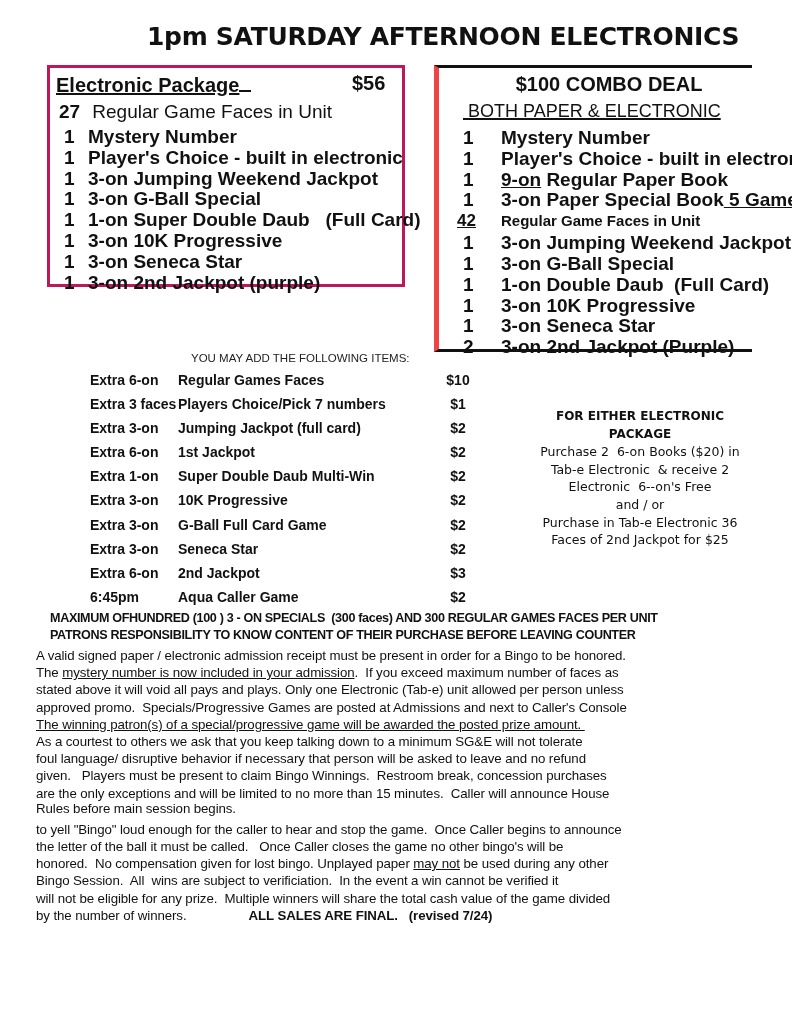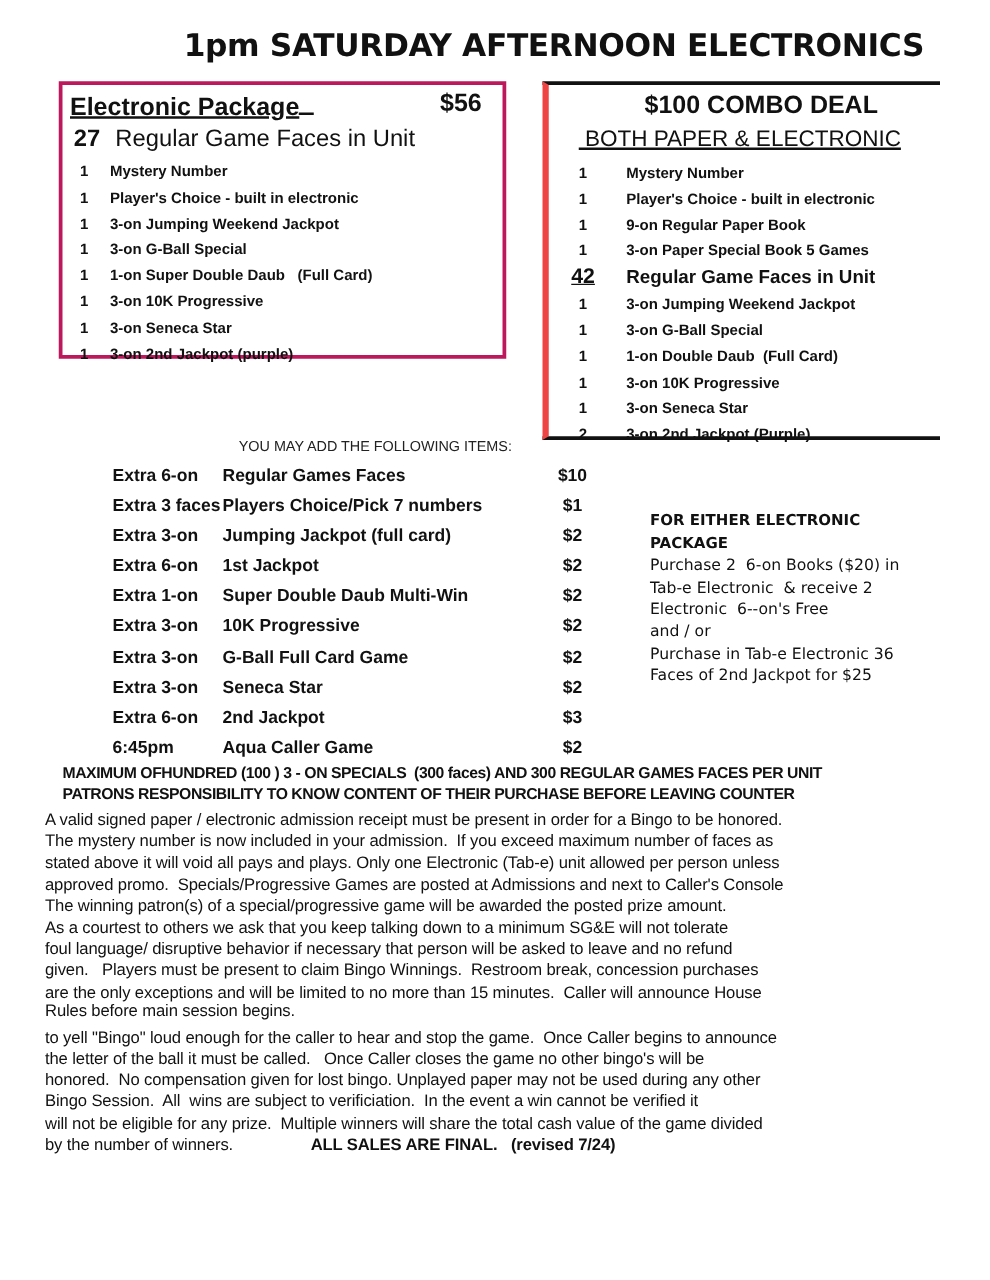--- a/index.html
+++ b/index.html
@@ -9,45 +9,45 @@
 
   
   .epkg { left: 47px; top: 65px; width: 358px; height: 222px; border: 3px solid #be185d; box-sizing: border-box; }
   .epkg-head { left: 6px; top: 4px; font-size: 20px; font-weight: bold; white-space: nowrap; }
   .epkg-head .u { text-decoration: underline; text-decoration-thickness: 2px; }
   .epkg-head .pad { display:inline-block; width: 12px; border-bottom: 2px solid #111; height: 18px; vertical-align: baseline; }
   .epkg-price { left: 302px; top: 4px; font-size: 20px; font-weight: bold; }
   .epkg-lead { left: 9px; top: 33px; font-size: 19px; white-space: nowrap; }
   .epkg-lead .q { font-weight: bold; display:inline-block; width: 28px; }
   .epkg-list { left: 14px; top: 59px; }
-  .row { position: relative; font-size: 12px; font-weight: bold; white-space: nowrap; }
+  .row { position: relative; font-size: 19px; font-weight: bold; white-space: nowrap; }
   .row .q { display: inline-block; width: 24px; }
   .epkg-list .row { height: 20.8px; line-height: 20px; }
 
   
   .combo { left: 434px; top: 65px; width: 318px; height: 287px; border-top: 3px solid #111; border-left: 5px solid #ef4444; border-bottom: 3px solid #111; box-sizing: border-box; }
   .combo-title { left: 0; width: 250px; top: 5px; text-align: center; font-size: 20px; font-weight: bold; padding-left: 45px; white-space: nowrap; }
   .combo-sub { left: 24px; top: 33px; font-size: 18px; white-space: nowrap; text-decoration: underline; text-decoration-thickness: 2px; }
   .combo-list { left: 24px; top: 60px; }
   .combo-list .row { height: 20.8px; line-height: 20px; }
   .combo-list .row .q { width: 38px; }
   .combo-list .row.big { font-size: 15px; height: 22px; }
   .combo-list .row.big .q { font-size: 17px; text-decoration: underline; margin-left: -6px; width: 44px; }
-  .ul { }
+  .ul { text-decoration: underline; }
 
   
   .addon-head { left: 191px; top: 352px; font-size: 11.5px; white-space: nowrap; color: #222; }
   .addons { left: 90px; top: 369px; }
   .addons .arow { position: relative; height: 24.1px; line-height: 22px; font-size: 14px; font-weight: bold; white-space: nowrap; }
   .addons .c1 { display: inline-block; width: 88px; }
   .addons .c2 { display: inline-block; width: 260px; }
   .addons .c3 { display: inline-block; width: 40px; text-align: center; }
 
   
-  .promo { left: 520px; top: 408px; width: 240px; text-align: left; font-size: 12.5px; line-height: 17.6px; font-family: "DejaVu Sans", sans-serif; }
+  .promo { left: 520px; top: 408px; width: 240px; text-align: center; font-size: 12.5px; line-height: 17.6px; font-family: "DejaVu Sans", sans-serif; }
   .promo .h { font-weight: bold; font-size: 12px; }
   .promo div { white-space: nowrap; }
 
   
   .caps { left: 50px; top: 610px; font-size: 12.6px; font-weight: bold; line-height: 16.5px; white-space: nowrap; letter-spacing: -0.35px; }
 
   
   .rules { left: 36px; top: 647px; width: 690px; font-size: 13.3px; line-height: 17.2px; letter-spacing: -0.1px; }
   .rules p { margin: 0; white-space: nowrap; }
   .rules .tight { line-height: 13px; }

